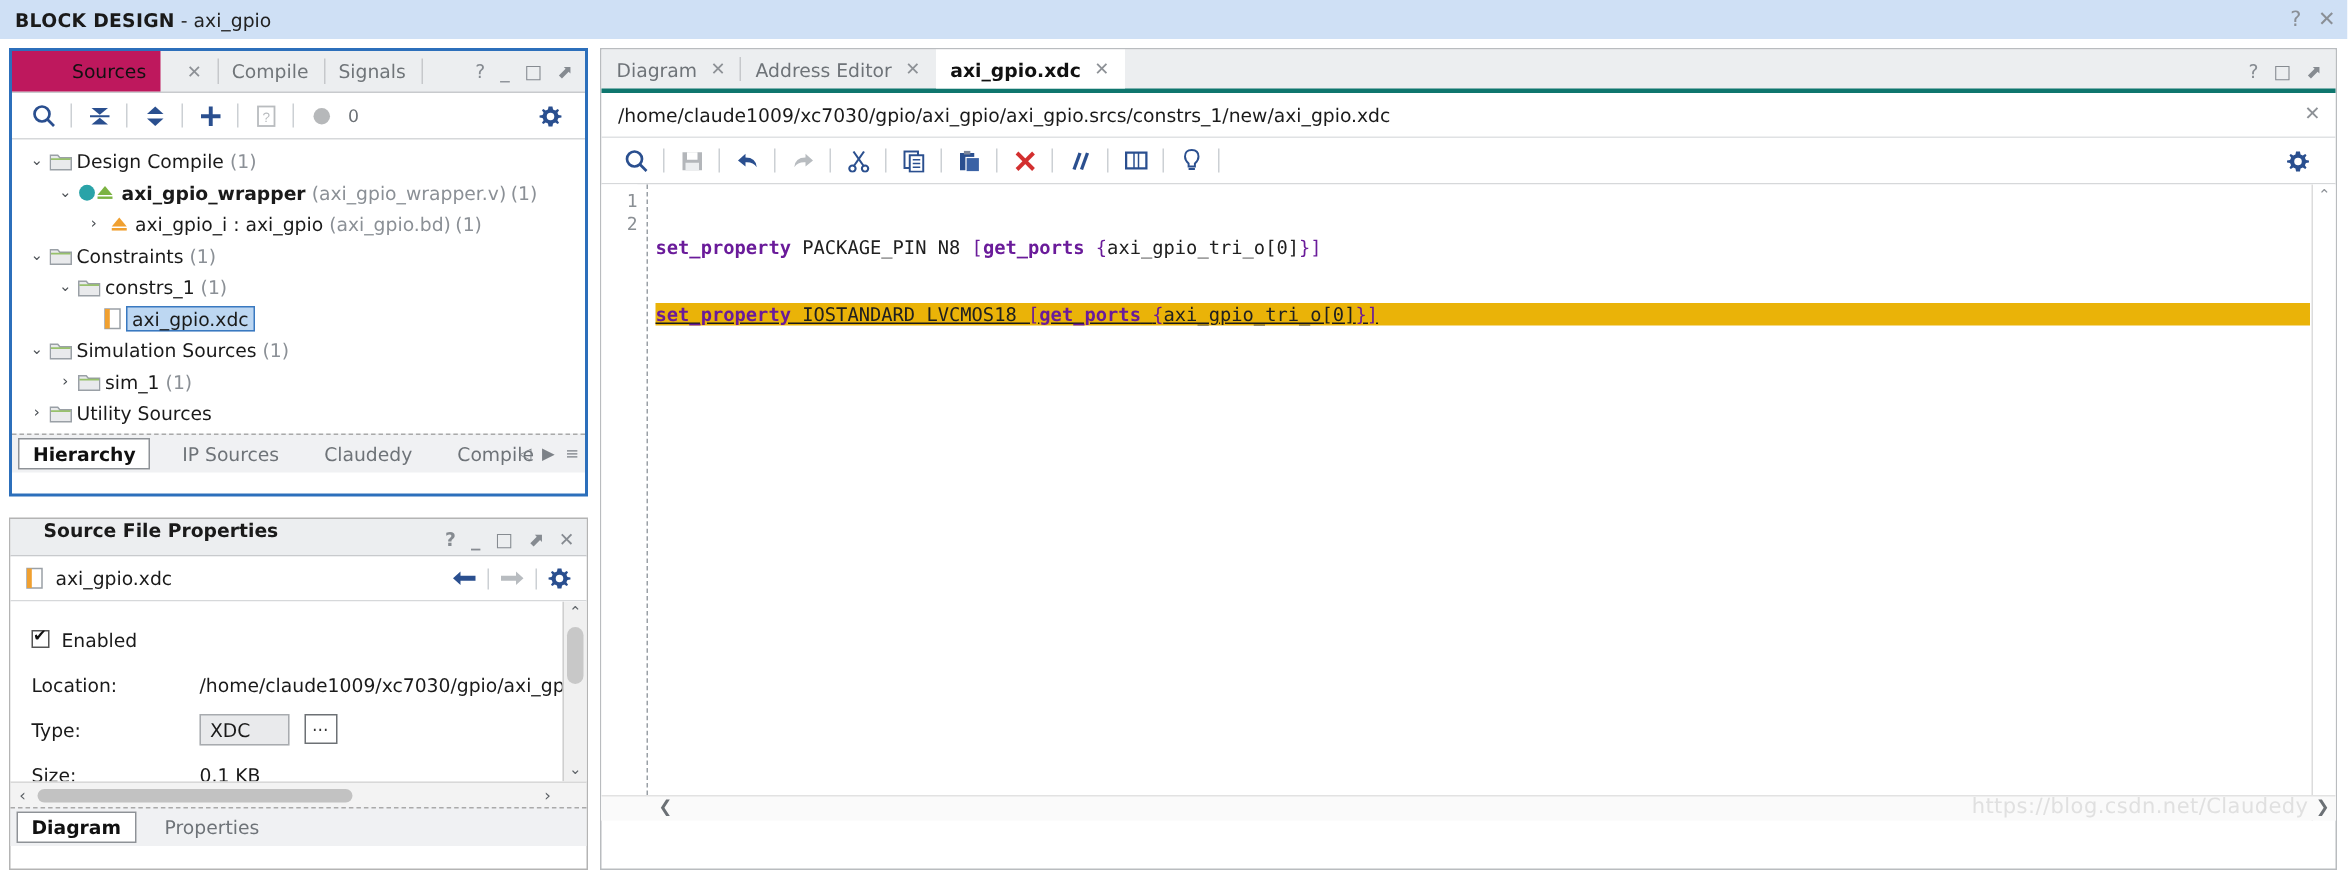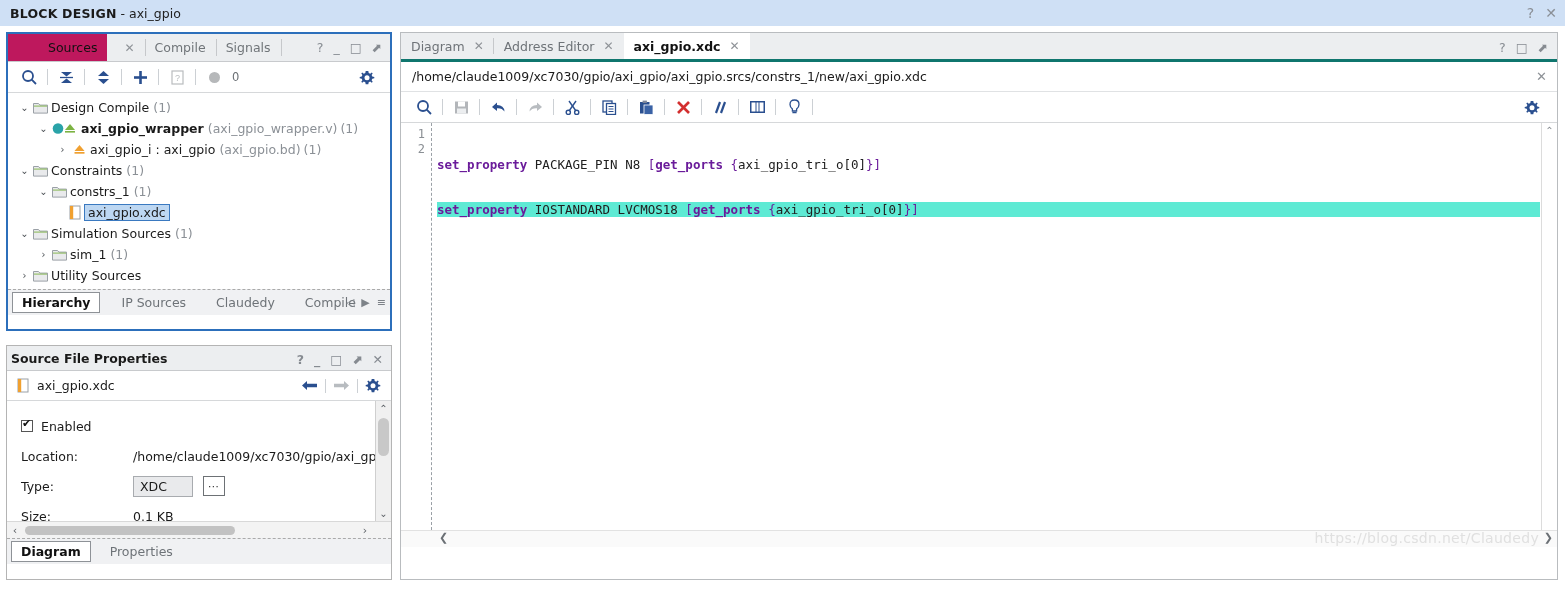--- a/index.html
+++ b/index.html
@@ -83,22 +83,22 @@
     height:26px; background:#f0f1f3; border-top:1px dashed #aaa;
     display:flex; align-items:center; padding-left:4px; position:relative;
   }
   .btab { padding:2px 9px; font-size:12.5px; color:#6e7378; }
   .btab.active { background:#fff; border:1px solid #8e9297; color:#111; font-weight:bold; }
   .btab-nav { position:absolute; right:4px; display:flex; align-items:center; gap:7px; color:#7d8288; font-size:11px; }
 
   
   #props-panel { position:absolute; left:6px; top:345px; width:386px; height:235px; }
   .props-head {
-    height:25px; background:#eceef0; display:flex; align-items:center;
-    padding-left:4px; font-weight:bold; font-size:12.5px; border-bottom:1px solid #c8cacd;
+    height:25px; background:#eceef0; display:flex; align-items:flex-start;
+    padding-left:22px; font-weight:bold; font-size:12.5px; border-bottom:1px solid #c8cacd;
     position:relative;
   }
   .props-file {
     height:30px; display:flex; align-items:center; padding-left:10px; background:#fff;
     border-bottom:1px solid #d6d8da; position:relative;
   }
   .props-file-name { margin-left:7px; font-size:12.5px; }
   .props-file-ctrls { position:absolute; right:10px; display:flex; align-items:center; gap:7px; }
 
   .props-body { position:relative; height:120px; background:#fff; padding:10px 0 0 14px; overflow:hidden; }
@@ -160,21 +160,21 @@
     text-align:right; padding-top:4px; color:#8a8f94;
     font-family:"DejaVu Sans Mono","Liberation Mono",monospace; font-size:12px; line-height:15px;
   }
   .gutter-line { position:absolute; left:30px; top:0; bottom:17px; border-left:1px dashed #9aa0a6; }
   .code {
     position:absolute; left:36px; top:4px; right:17px;
     font-family:"DejaVu Sans Mono","Liberation Mono",monospace;
     font-size:12.5px; line-height:15px; white-space:pre;
   }
   .cline { height:15px; }
-  .cline.hl { background:#5eead4; }
+  .cline.hl { background:#eab308;text-decoration:underline; }
   .kw { color:#6a1b9a; font-weight:bold; }
   .pn { color:#6a1b9a; }
   .tx { color:#202020; }
 
   .ecode-vscroll {
     position:absolute; right:0; top:0; bottom:0; width:16px; background:#fff; border-left:1px solid #dcdcdc;
   }
   .ecode-hscroll {
     position:absolute; left:0; right:0; bottom:0; height:17px; background:#fafafa; border-top:1px solid #e2e2e2;
   }

